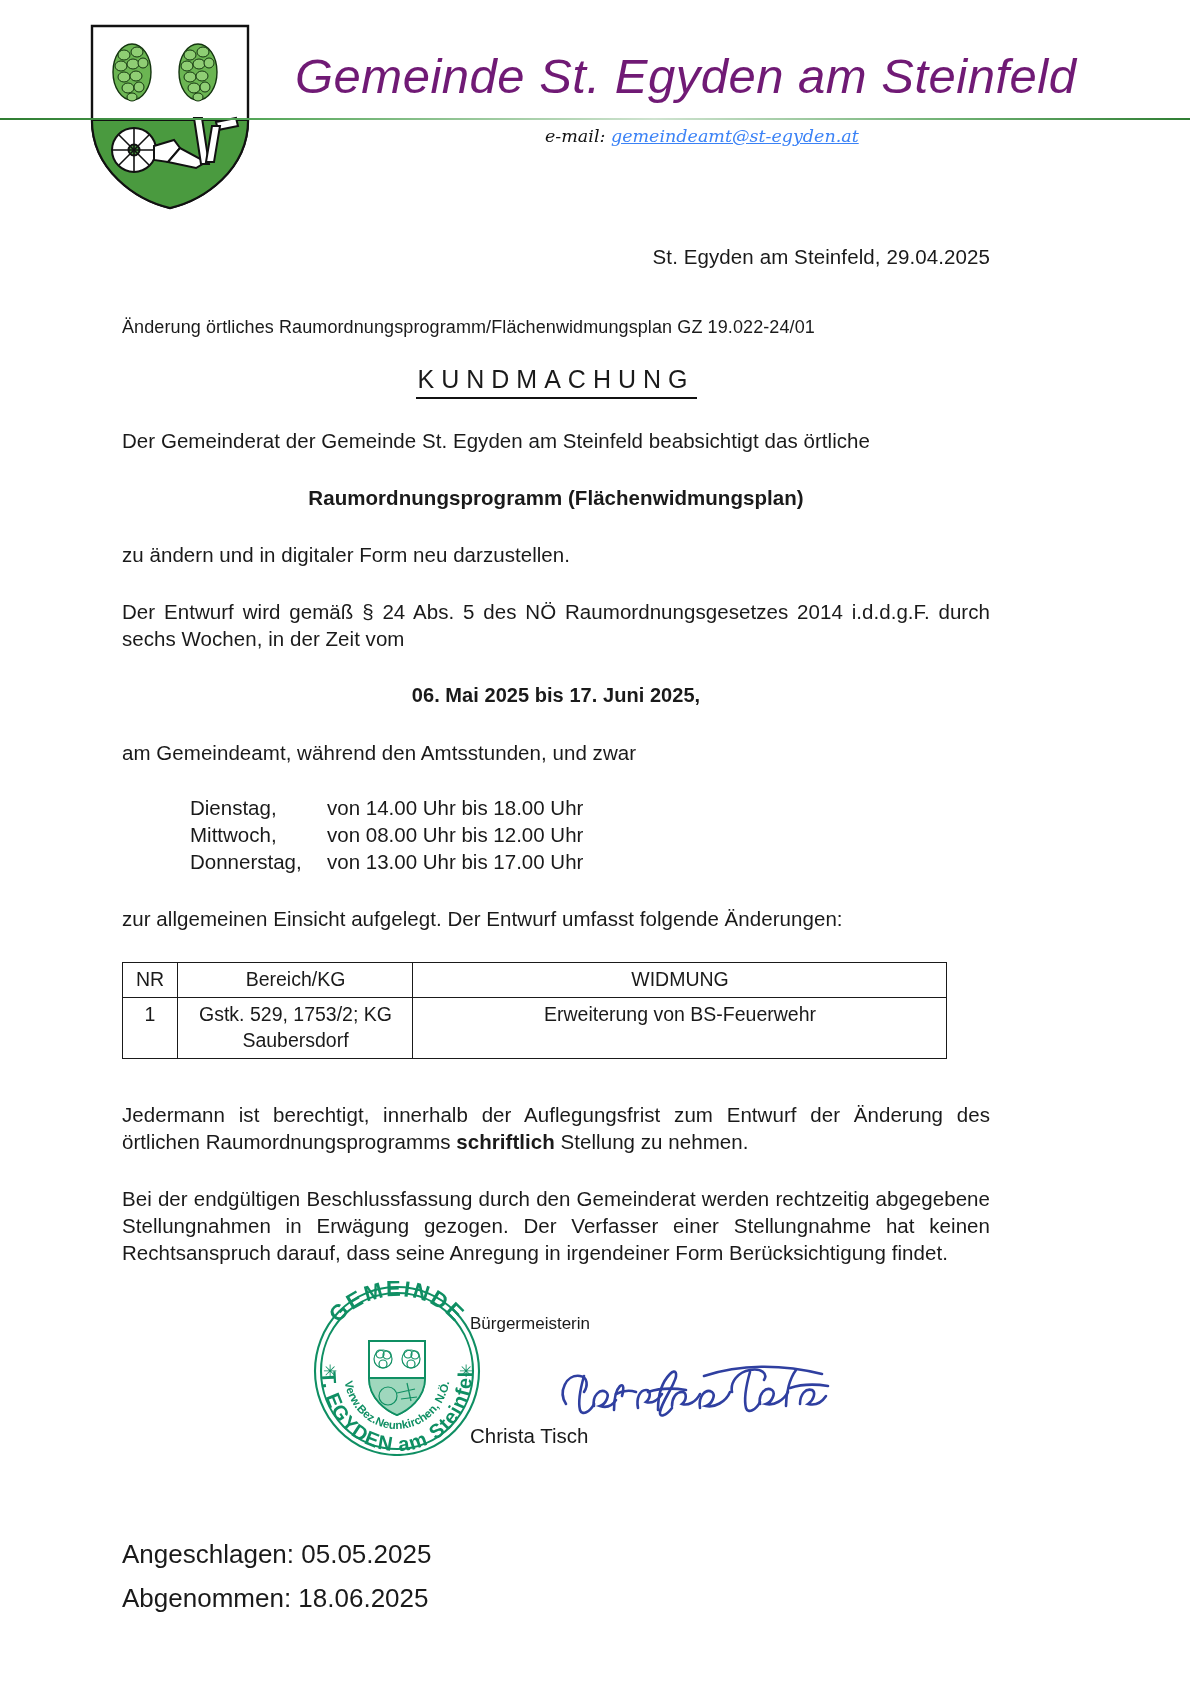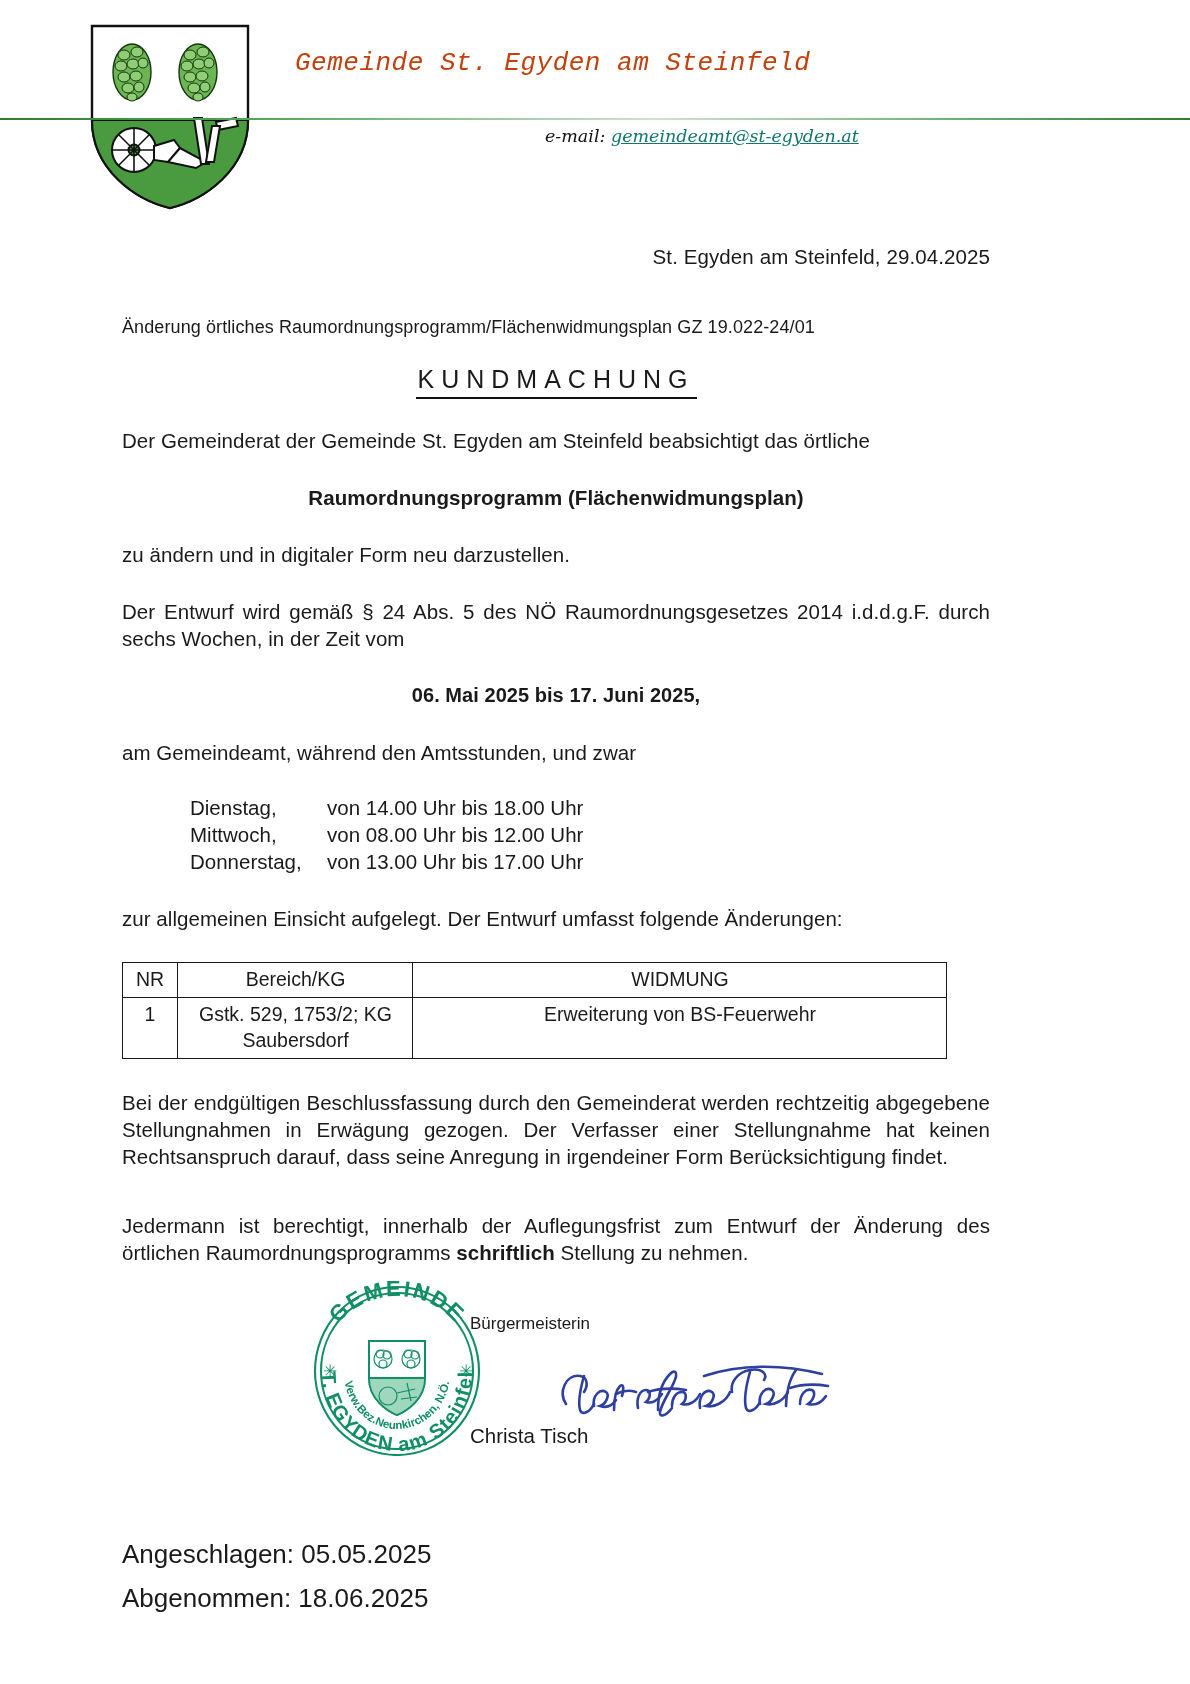--- a/index.html
+++ b/index.html
@@ -17,45 +17,45 @@
   .page { position:relative; width:1190px; height:1684px; padding:0; }
 
   
   .header { position:relative; height:235px; }
 
   .crest { position:absolute; left:88px; top:22px; width:164px; height:190px; }
   .crest svg { display:block; width:164px; height:190px; }
 
   .org-title {
     position:absolute; left:295px; top:48px; width:700px;
-    font-family:Liberation Mono, monospace;
+    font-family:Liberation Sans, sans-serif;
     font-style:italic;
-    font-size:26px;
+    font-size:49px;
     letter-spacing:0.5px;
-    color:#c2410c;
+    color:#701a75;
     white-space:nowrap;
   }
 
   .header-rule {
     position:absolute; left:0px; top:118px; width:1190px; height:2px;
     background:linear-gradient(to right,#2f7d32 0%, #56a75a 22%, #cfe3d0 55%, #6fb173 80%, #2f7d32 100%);
   }
 
   .addr {
     position:absolute; left:545px; top:124px; width:620px;
     font-family:"DejaVu Serif", serif;
     font-style:italic;
     font-size:17.5px;
     line-height:25px;
     color:#111;
     white-space:nowrap;
   }
   .addr .mailrow { color:#111; }
   .addr .email {
-    color:#0f766e; text-decoration:underline; font-style:italic;
+    color:#3b82f6; text-decoration:underline; font-style:italic;
   }
 
   
   .body-area {
     position:absolute; left:0; top:235px; width:1190px;
   }
   .col { margin-left:122px; width:868px; }
 
   .dateline {
     text-align:right; font-size:20.5px; margin-top:10px;
@@ -269,25 +269,25 @@
           <tbody>
             <tr>
               <td class="c-nr">1</td>
               <td class="c-bereich">Gstk. 529, 1753/2; KG Saubersdorf</td>
               <td class="c-widmung">Erweiterung von BS-Feuerwehr</td>
             </tr>
           </tbody>
         </table>
       </div>
 
-      <div class="p just">Bei der endgültigen Beschlussfassung durch den Gemeinderat werden rechtzeitig abgegebene Stellungnahmen in Erwägung gezogen. Der Verfasser einer Stellungnahme hat keinen Rechtsanspruch darauf, dass seine Anregung in irgendeiner Form Berücksichtigung findet.</div>
-
       <div class="p just" style="margin-top:42px;">
         <span>Jedermann ist berechtigt, innerhalb der Auflegungsfrist zum Entwurf der Änderung des örtlichen Raumordnungsprogramms </span><b>schriftlich</b><span> Stellung zu nehmen.</span>
       </div>
+
+      <div class="p just">Bei der endgültigen Beschlussfassung durch den Gemeinderat werden rechtzeitig abgegebene Stellungnahmen in Erwägung gezogen. Der Verfasser einer Stellungnahme hat keinen Rechtsanspruch darauf, dass seine Anregung in irgendeiner Form Berücksichtigung findet.</div>
 
       <div class="sig-area">
 
         <div class="stamp">
           <svg viewBox="0 0 200 175" xmlns="http://www.w3.org/2000/svg">
             <defs>
               <path id="arcTop" d="M22,95 A78,80 0 0 1 178,95"></path>
               <path id="arcBottom" d="M25,92 A75,78 0 0 0 175,92"></path>
               <path id="arcInner" d="M47,92 A53,56 0 0 0 153,92"></path>
             </defs>

